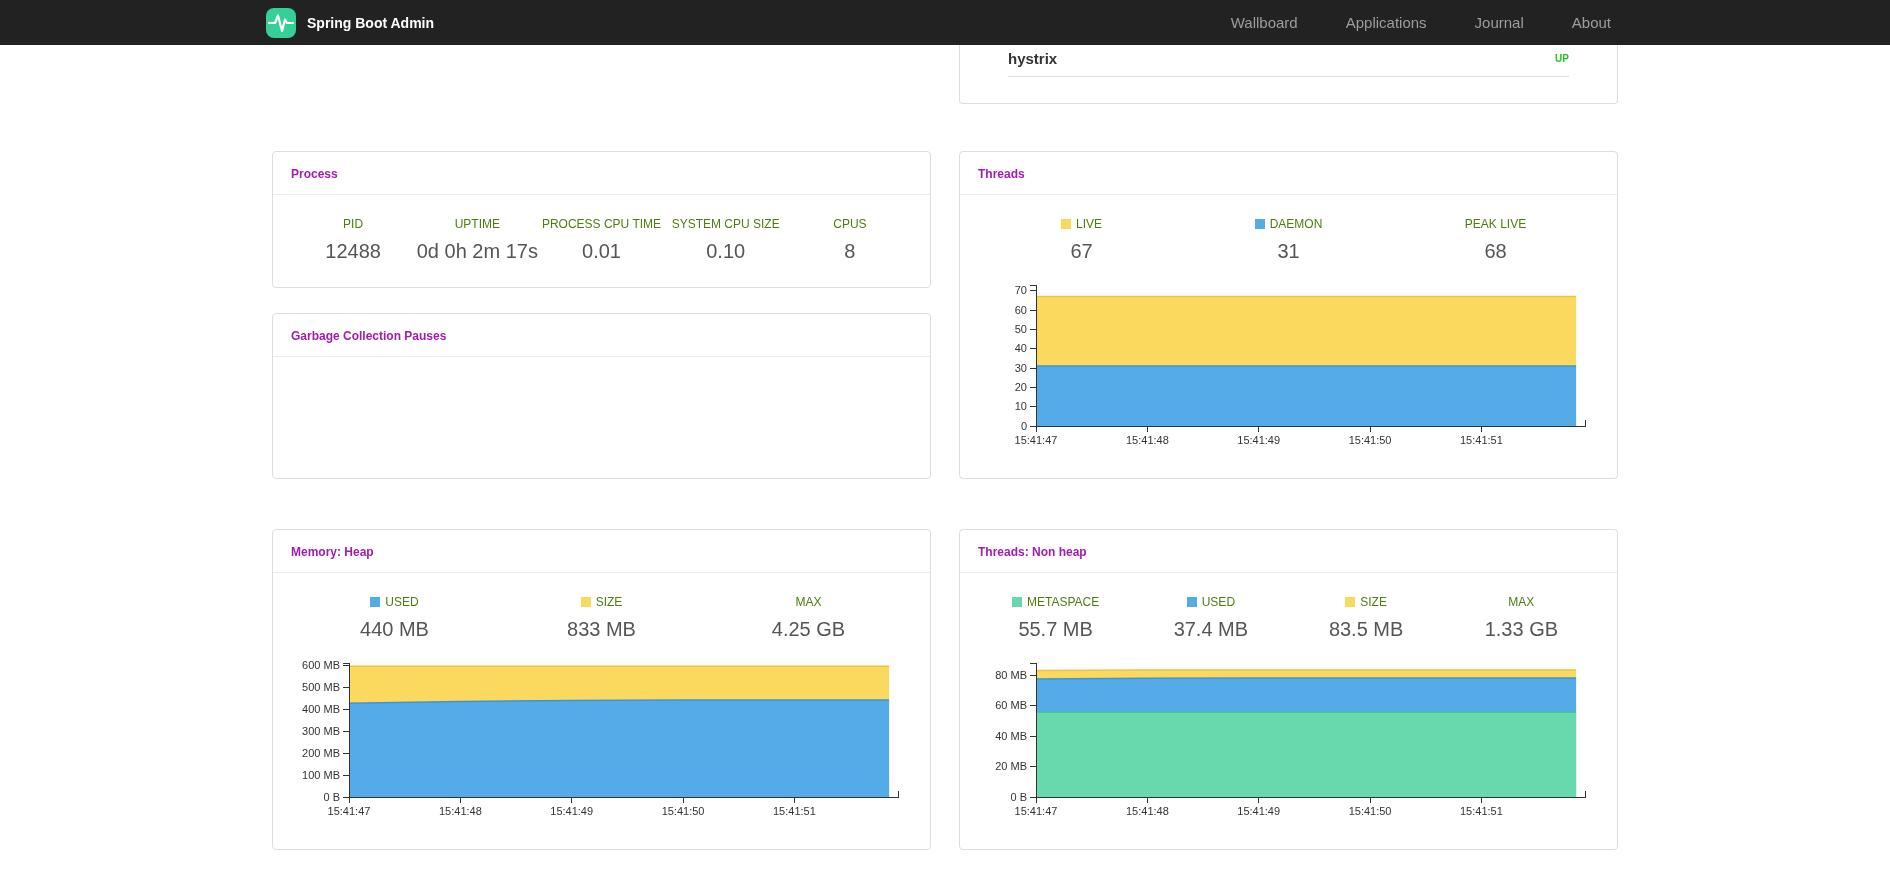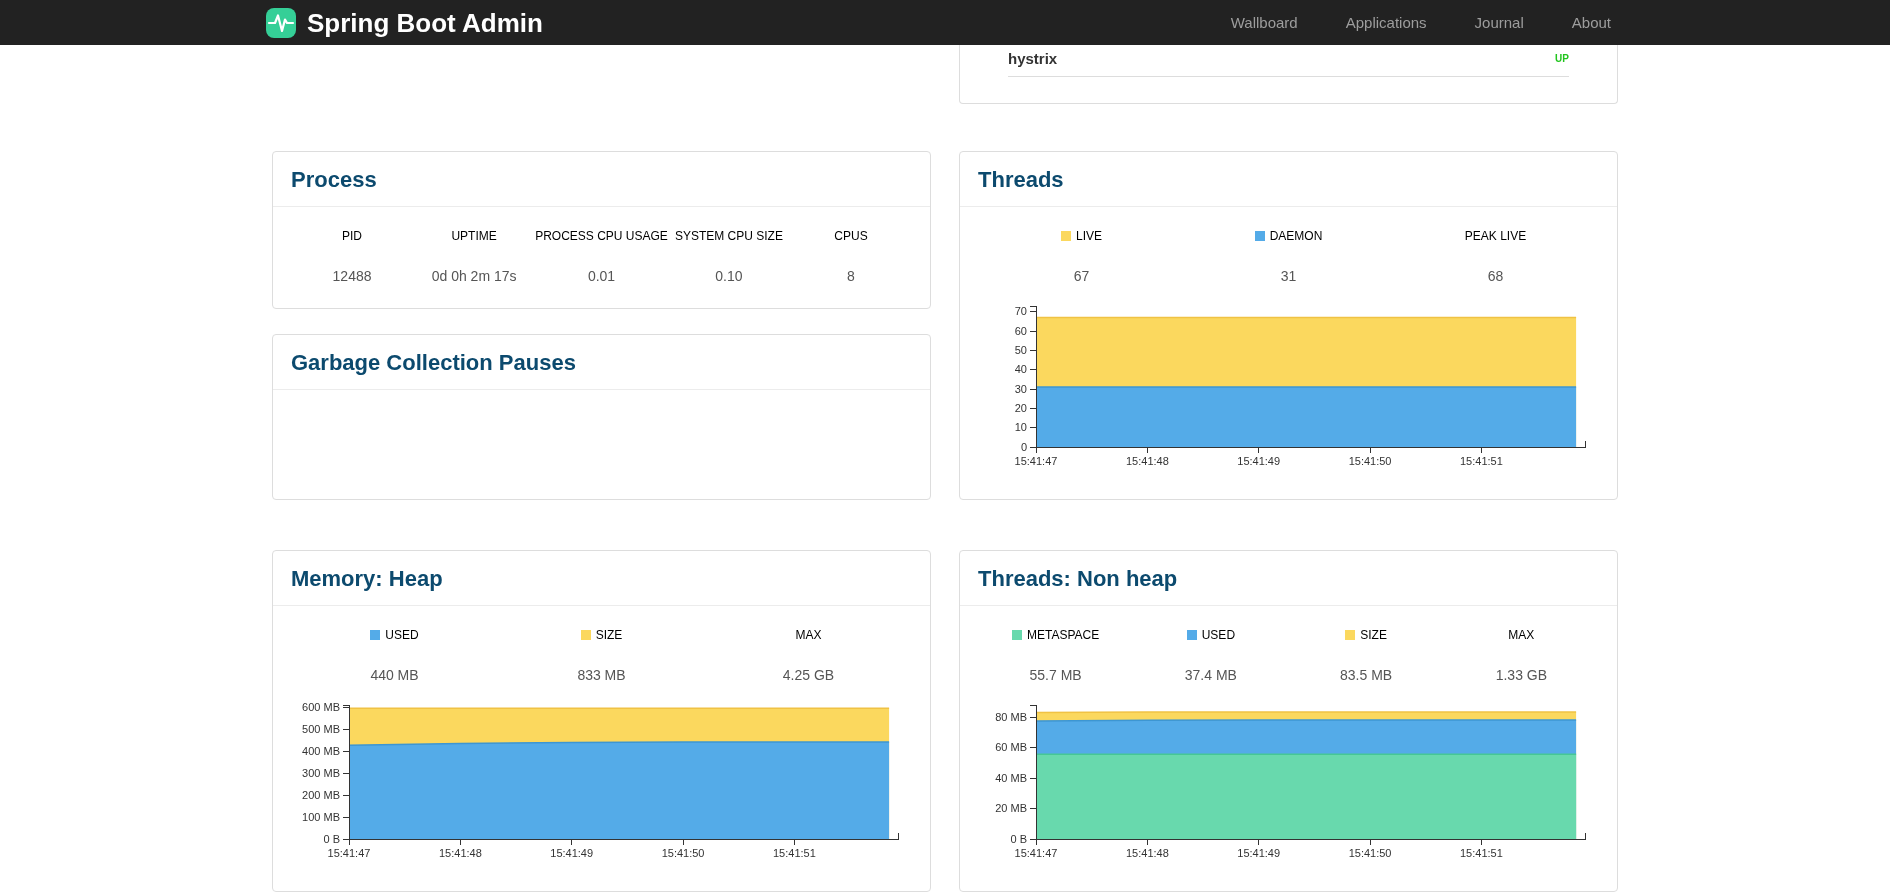--- a/index.html
+++ b/index.html
@@ -3,50 +3,50 @@
 <meta charset="utf-8">
 <title>Spring Boot Admin</title>
 <style>
   * { box-sizing: border-box; }
   html, body { margin: 0; padding: 0; background: #fff; }
   body { font-family: "Liberation Sans", sans-serif; color: #333; min-width: 1400px; }
 
   
   .navbar { height: 45px; background: #222; display: flex; align-items: center; }
   .navbar-inner { width: 1360px; margin: 0 auto; display: flex; align-items: center; height: 100%; }
-  .brand { display: flex; align-items: flex-end; gap: 10px; color: #fff; font-size: 26px; font-weight: bold; cursor: pointer; }
+  .brand { display: flex; align-items: center; gap: 10px; color: #fff; font-size: 14px; font-weight: bold; cursor: pointer; }
   .brand-icon { width: 32px; height: 32px; display: inline-flex; }
   .nav-links { margin-left: auto; display: flex; align-items: center; height: 100%; gap: 20px; }
   .nav-link { color: #9d9d9d; font-size: 15px; padding: 0 14px; cursor: pointer; line-height: 45px; }
 
   
   .container { width: 1346px; margin: 0 auto; }
   .content-row { display: flex; gap: 28px; align-items: stretch; }
   .col { width: 659px; display: flex; flex-direction: column; }
   .row-status { margin-bottom: 47px; }
   .row-main { margin-bottom: 50px; }
 
   
   .card { background: #fff; border: 1px solid #ddd; border-radius: 4px; }
-  .card-header { padding: 15px 18px 13px; border-bottom: 1px solid #ececec; font-size: 22px; font-weight: bold; color: #0c4a6e; }
+  .card-header { padding: 15px 18px 13px; border-bottom: 1px solid #ececec; font-size: 12px; font-weight: bold; color: #a21caf; }
   .card-body { padding: 16px 18px 20px; }
   .fill { flex: 1; }
   .mb { margin-bottom: 25px; }
 
   
   .status-card { border-top: none; border-radius: 0 0 4px 4px; padding: 0 48px 26px; }
   .status-row { display: flex; justify-content: space-between; align-items: center; padding: 5px 0 9px; border-bottom: 1px solid #ddd; cursor: pointer; }
   .app-name { font-size: 15px; font-weight: bold; color: #333; }
   .status-up { font-size: 10px; font-weight: bold; }
 
   
   .metrics-row { display: flex; padding: 6px 0 4px; }
   .metric { flex: 1; text-align: center; }
-  .metric-label { font-size: 12px; color: #000000; display: flex; align-items: center; justify-content: center; gap: 5px; white-space: nowrap; }
-  .metric-value { font-size: 14px; color: #555; margin-top: 25px; }
+  .metric-label { font-size: 12px; color: #4d7c0f; display: flex; align-items: center; justify-content: center; gap: 5px; white-space: nowrap; }
+  .metric-value { font-size: 20px; color: #555; margin-top: 9px; }
   .swatch { width: 10px; height: 10px; display: inline-block; flex: 0 0 auto; }
 
   
   .chart { margin-top: 12px; width: 100%; }
   .chart svg text { font-size: 11px; fill: #333; font-family: "Liberation Sans", sans-serif; }
 </style>
 </head>
 <body>
 
 <div class="navbar">
@@ -92,21 +92,21 @@
           <div class="metrics-row">
             <div class="metric">
               <div class="metric-label">PID</div>
               <div class="metric-value">12488</div>
             </div>
             <div class="metric">
               <div class="metric-label">UPTIME</div>
               <div class="metric-value">0d 0h 2m 17s</div>
             </div>
             <div class="metric">
-              <div class="metric-label">PROCESS CPU USAGE</div>
+              <div class="metric-label">PROCESS CPU TIME</div>
               <div class="metric-value">0.01</div>
             </div>
             <div class="metric">
               <div class="metric-label">SYSTEM CPU SIZE</div>
               <div class="metric-value">0.10</div>
             </div>
             <div class="metric">
               <div class="metric-label">CPUS</div>
               <div class="metric-value">8</div>
             </div>

